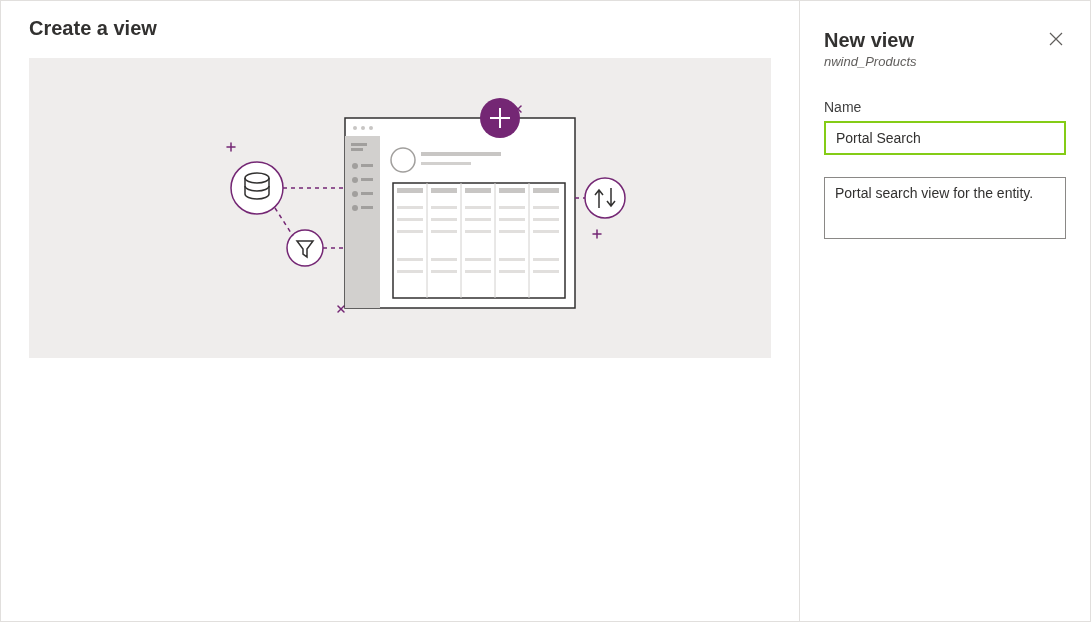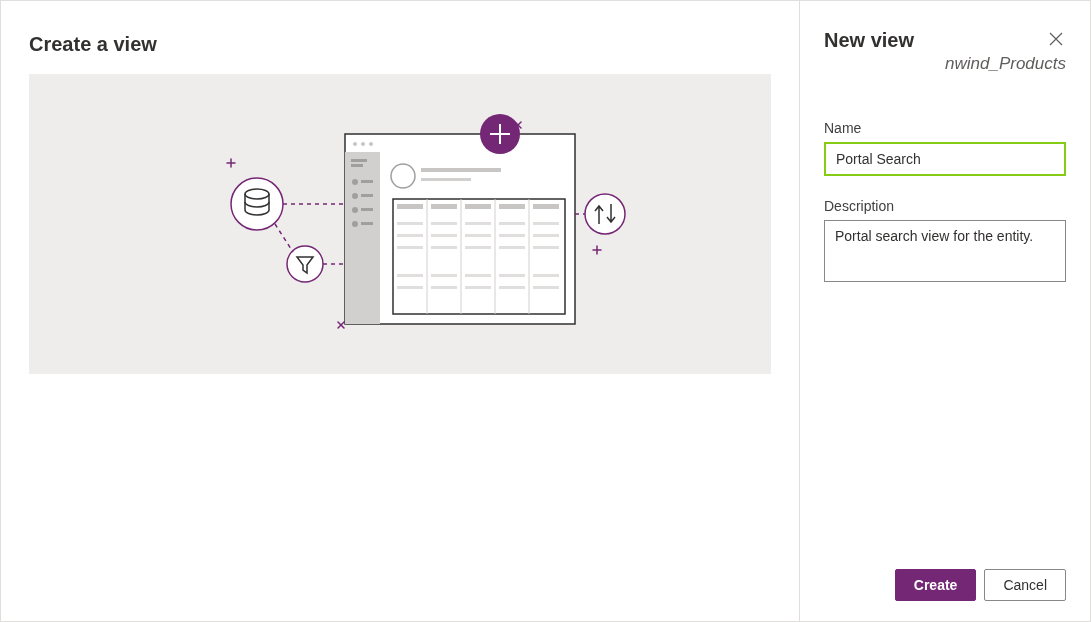--- a/index.html
+++ b/index.html
@@ -12,21 +12,21 @@
     overflow: hidden;
   }
   .dialog {
     display: flex;
     width: 100%;
     height: 100%;
     border: 1px solid #e1dfdd;
   }
   .left-panel {
     flex: 1;
-    padding: 32px 28px 0 28px;
+    padding: 16px 28px 0 28px;
     border-right: 1px solid #e1dfdd;
     display: flex;
     flex-direction: column;
   }
   .left-title {
     font-size: 20px;
     font-weight: 600;
     color: #323130;
     margin-bottom: 18px;
   }
@@ -63,26 +63,25 @@
     color: #323130;
   }
   .close-btn {
     cursor: pointer;
     color: #605e5c;
     font-size: 16px;
     padding: 2px;
     line-height: 1;
   }
   .entity-name {
-    font-size: 17px;
+    font-size: 13px;
     font-style: italic;
     color: #605e5c;
     margin-top: 2px;
-    margin-bottom: 46px;
-    text-align: right;
+    margin-bottom: 30px;
   }
   .field-label {
     font-size: 14px;
     color: #404040;
     margin-bottom: 6px;
   }
   .name-input {
     width: 100%;
     padding: 7px 10px;
     font-size: 14px;
@@ -247,22 +246,17 @@
         <svg width="16" height="16" viewBox="0 0 16 16">
             <path d="M2 2 L14 14 M14 2 L2 14" stroke="#605e5c" stroke-width="1.2" fill="none"></path>
           </svg>
       </span>
     </div>
     <div class="entity-name">nwind_Products</div>
 
     <label class="field-label">Name</label>
     <input type="text" class="name-input" value="Portal Search" style="">
 
-    <label class="field-label">Description</label>
     <textarea class="desc-input" style="">Portal search view for the entity.</textarea>
 
-    <div class="footer">
-      <button class="btn btn-primary">Create</button>
-      <button class="btn btn-secondary">Cancel</button>
-    </div>
   </div>
 
 </div>
 
 </body></html>

